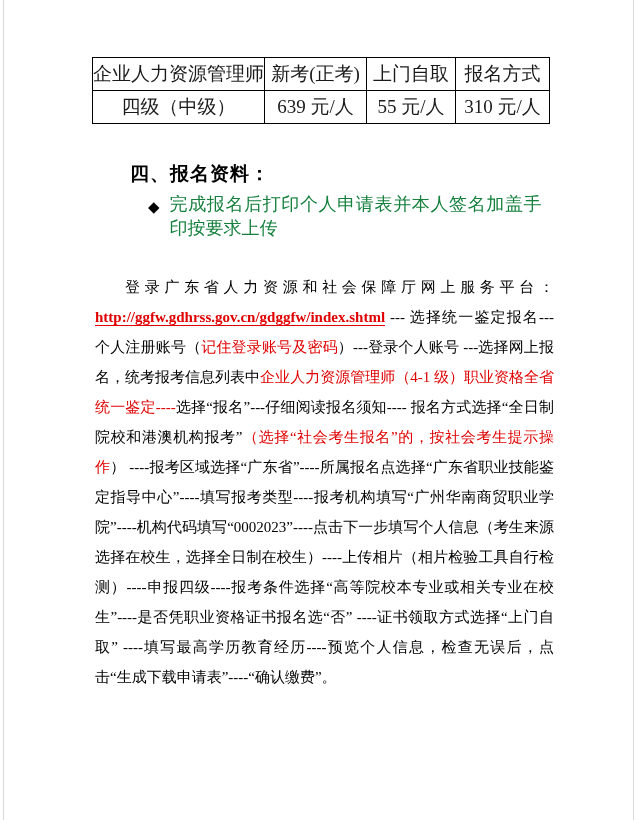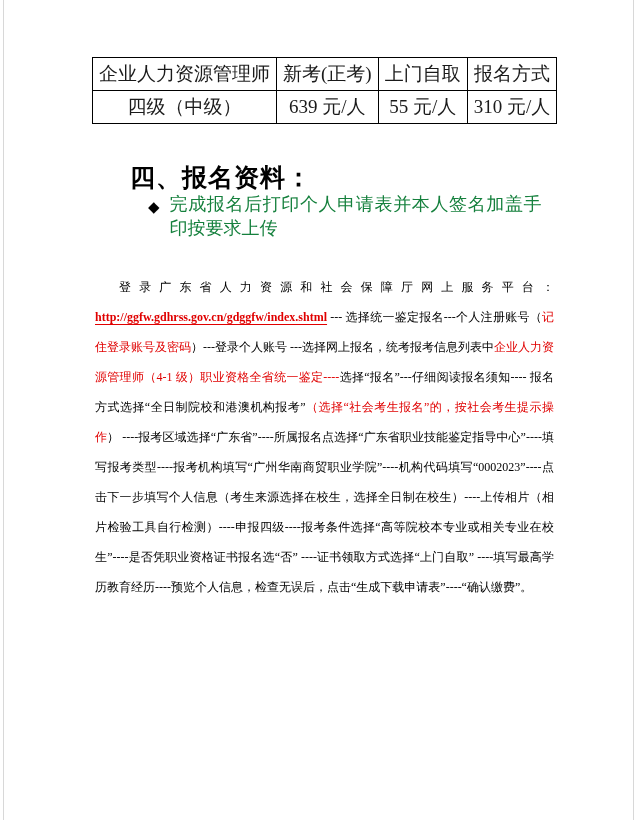--- a/index.html
+++ b/index.html
@@ -21,38 +21,38 @@
     position:absolute;left:92px;top:57px;
     width:458px;
     border-collapse:collapse;
     font-size:19px;
   }
   table.fee td{
     border:1.5px solid #000;
     height:30px;
     text-align:center;
     vertical-align:middle;
-    padding:1px 6px;
+    padding:1px 0;
     white-space:nowrap;
   }
   table.fee td.note-cell{
     text-align:left;
     padding:2px 8px;
     white-space:normal;
   }
   .squiggle{
     text-decoration:underline;
     text-decoration-style:wavy;
     text-decoration-color:#2e75b6;
     text-underline-offset:3px;
   }
 
   .h-num{
     position:absolute;left:130px;
-    font-size:25px;font-weight:bold;color:#000;
+    font-size:19px;font-weight:bold;color:#000;
     letter-spacing:1px;
   }
   #heading-4{top:161px;}
   #heading-5{top:249px;}
 
   .bullet-row{
     position:absolute;left:148px;top:192px;
     display:flex;align-items:flex-start;
     width:400px;
   }
@@ -61,21 +61,21 @@
   }
   .bullet-text{
     width:372px;
     font-size:18px;line-height:24px;color:#15803d;
     text-align:justify;
   }
 
   .steps{
     position:absolute;left:95px;top:272px;
     width:459px;
-    font-size:12px;line-height:30px;
+    font-size:15px;line-height:30px;
     text-align:justify;
     text-indent:2em;
     color:#000;
     margin:0;
   }
   .run-red{color:#e00000;}
   .run-link{
     color:#e00000;
     text-decoration:underline;
     text-underline-offset:3px;

